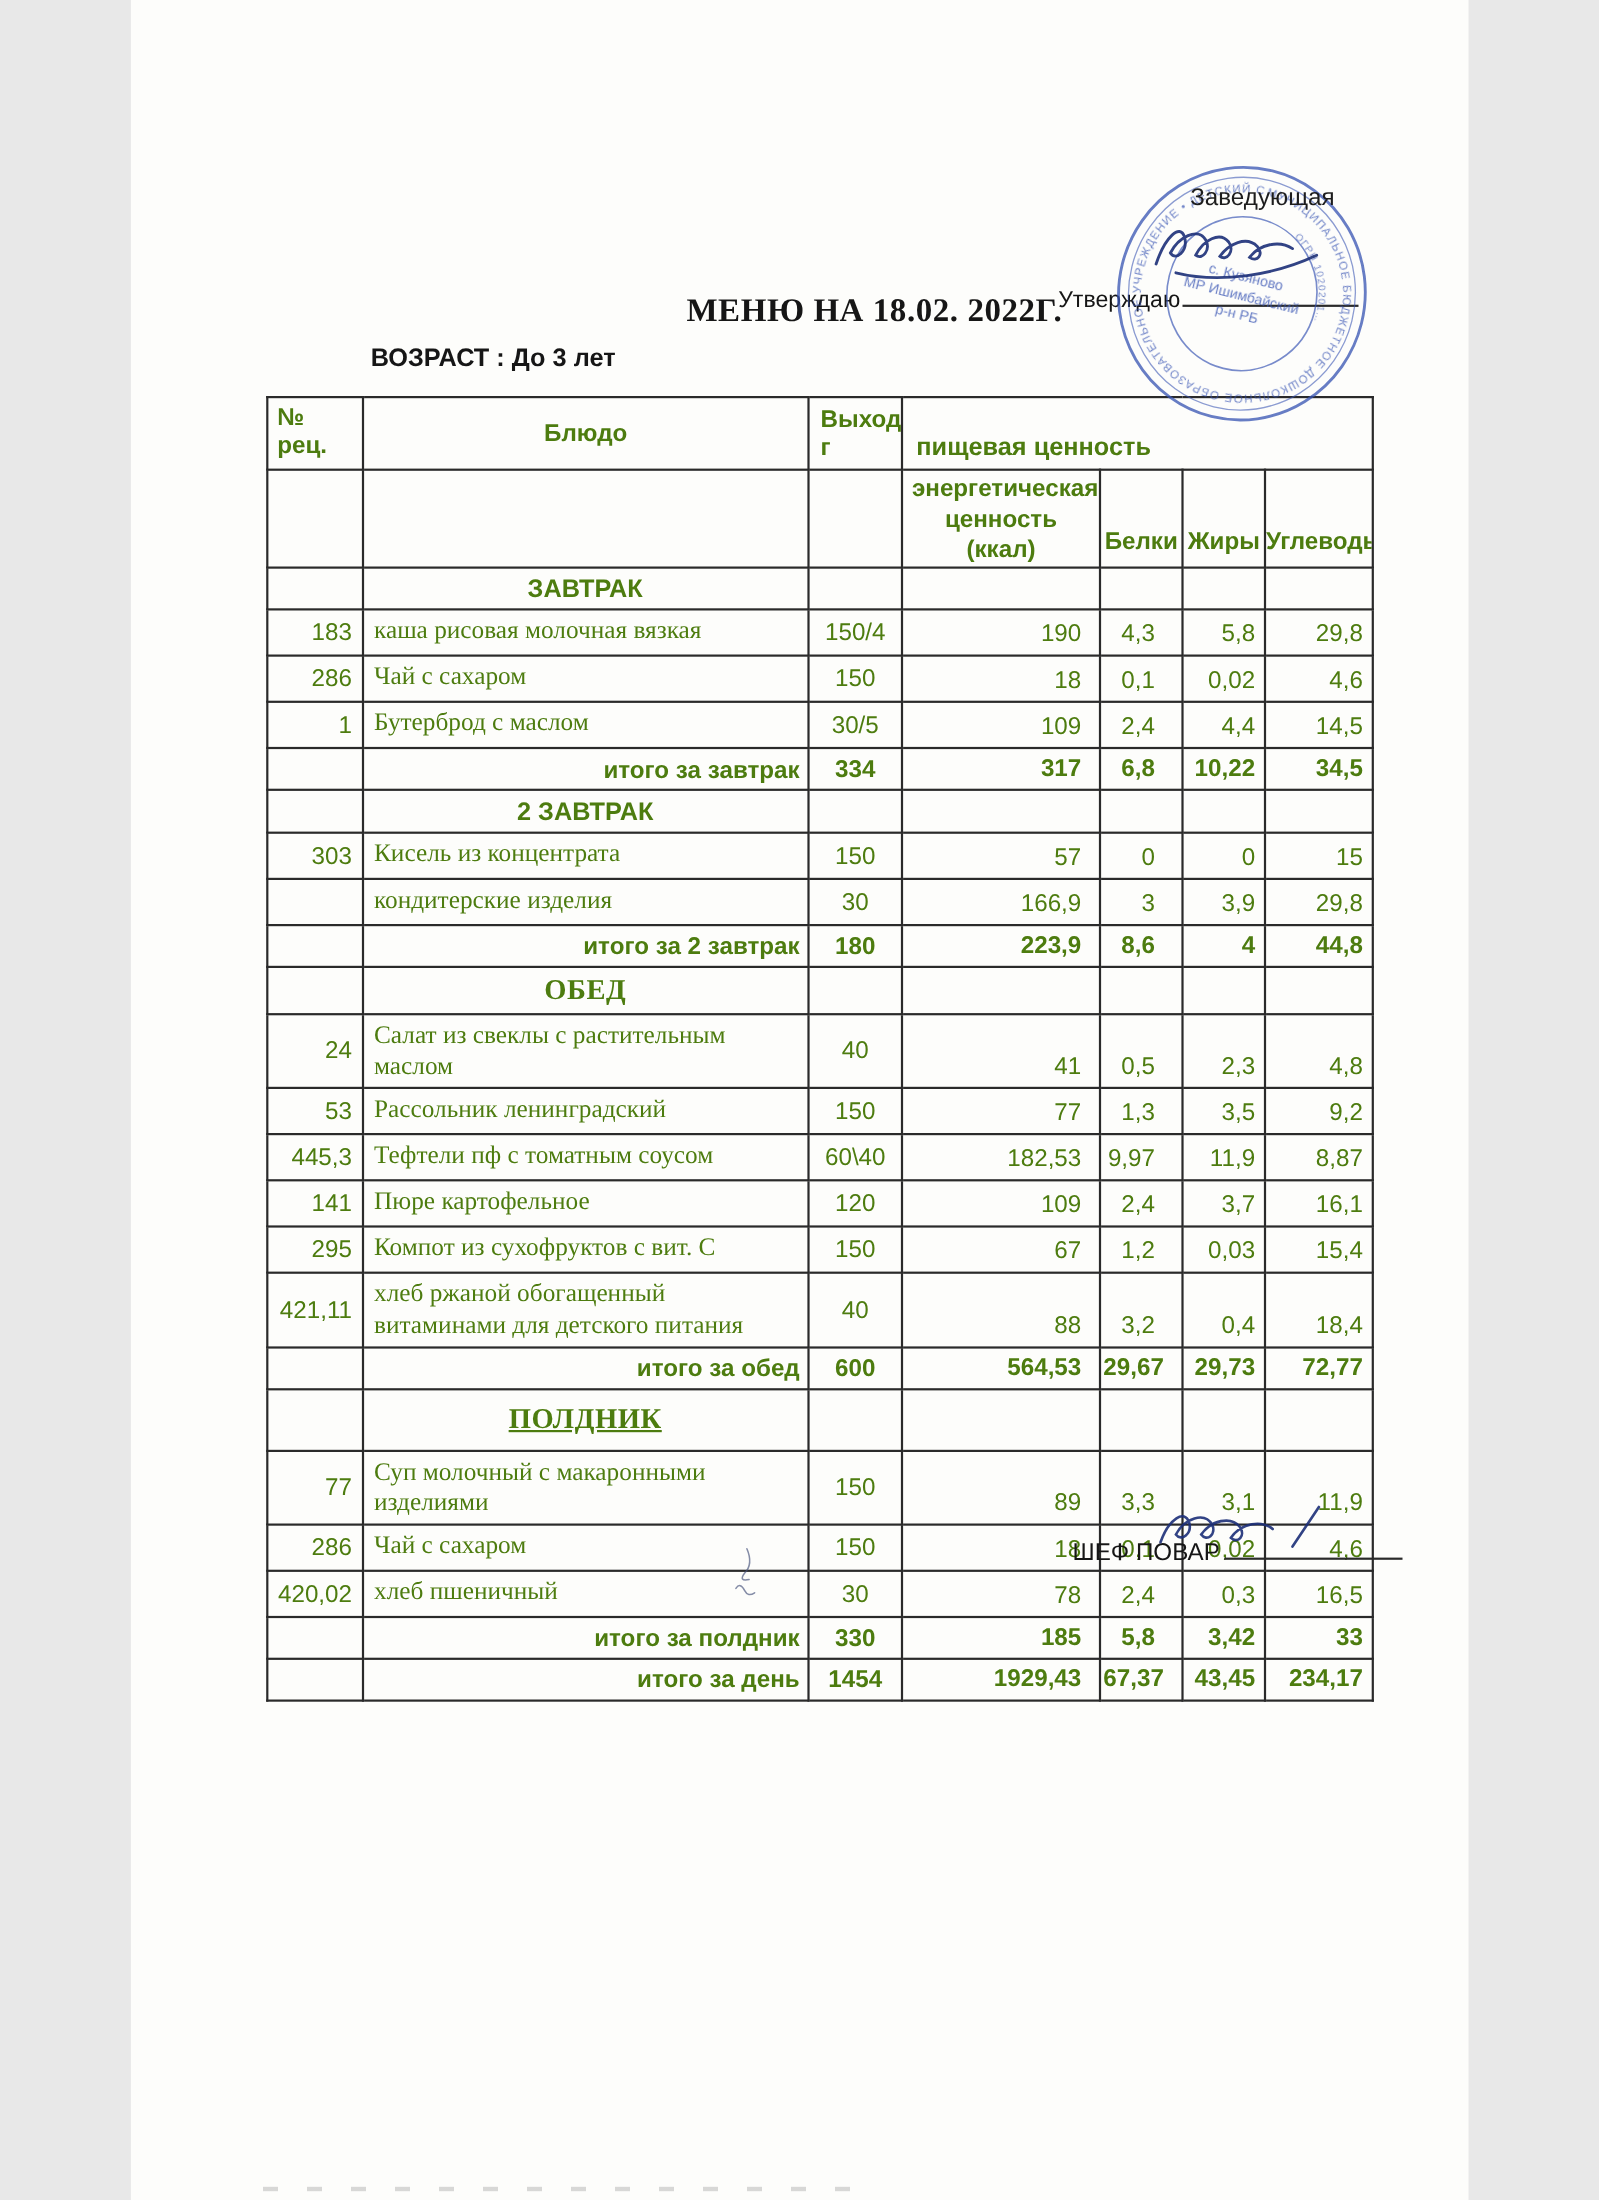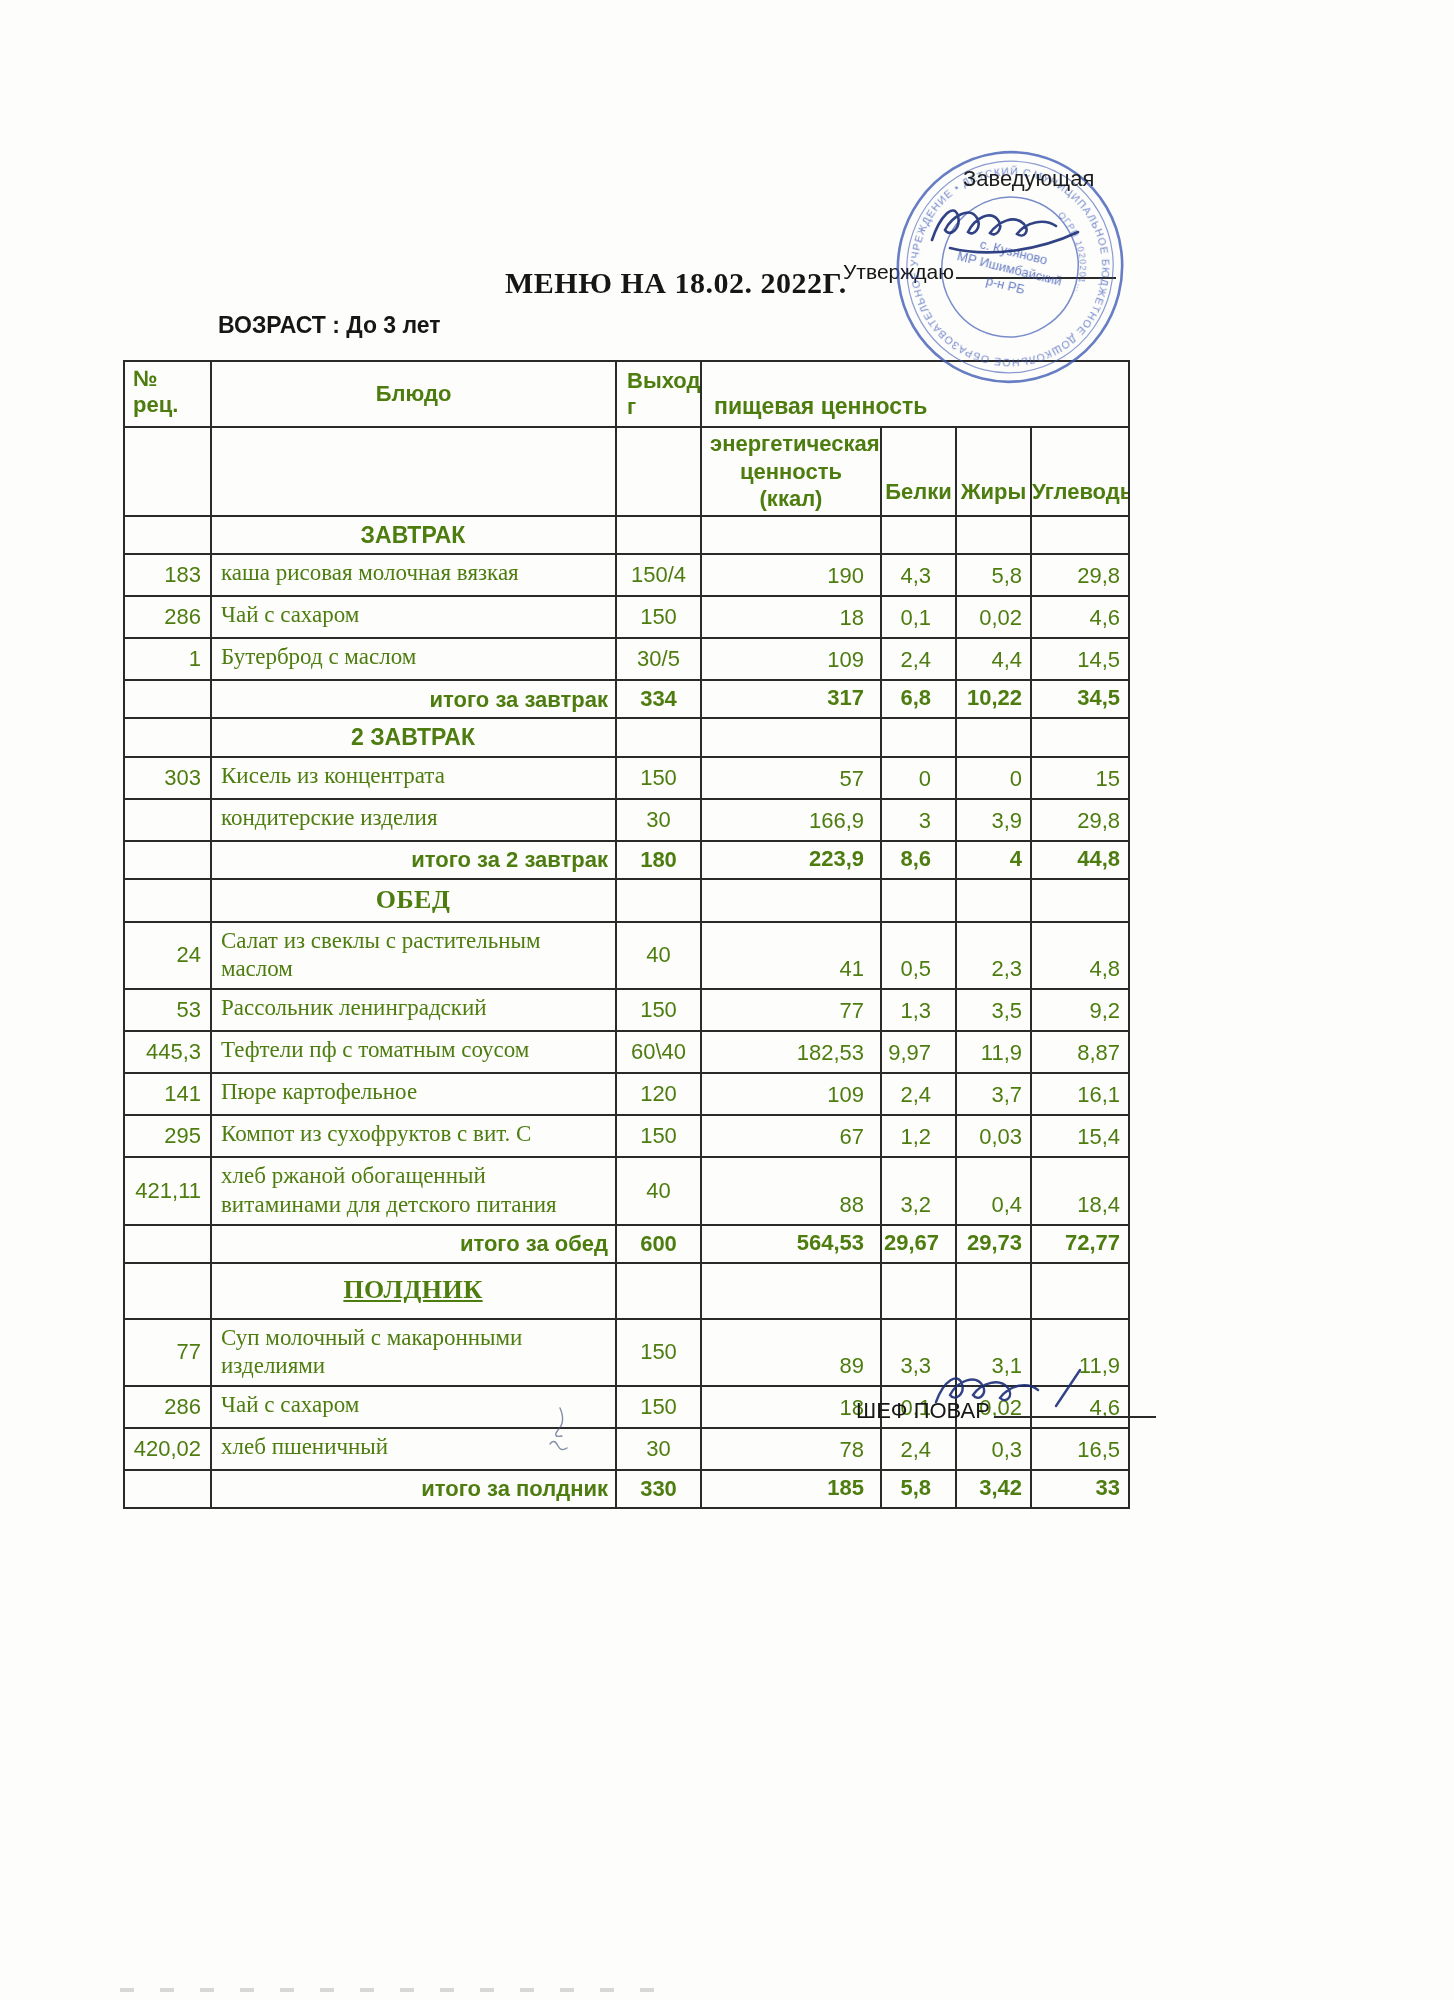--- a/index.html
+++ b/index.html
@@ -1,18 +1,18 @@
 <!DOCTYPE html>
 <html><head>
 <meta charset="utf-8">
 <style>
   * { margin:0; padding:0; box-sizing:border-box; }
   body { background:#e8e8e8; font-family:"Liberation Sans", sans-serif; }
   .page {
-    position:relative; width:1454px; height:2000px; margin:0 auto;
+    position:relative; width:1216px; height:2000px; margin:0 auto;
     background:#fdfdfb; color:#161616; overflow:hidden;
   }
   
   .zaved-label { position:absolute; left:963px; top:166px; font-size:22px; color:#1d1d1d; z-index:3; }
   .approve-row { position:absolute; left:843px; top:222px; font-size:21px; z-index:1; white-space:nowrap;margin-top:37px; }
   .approve-row .sig-line { display:inline-block; width:160px; border-bottom:2px solid #2a2a2a; height:20px; margin-left:2px; }
   .stamp-svg { position:absolute; left:885px; top:142px; z-index:2; opacity:0.9; }
   .approve-sig { position:absolute; left:920px; top:182px; z-index:4; }
   
   .doc-title { position:absolute; left:505px; top:266px; font-family:"Liberation Serif", serif;
@@ -328,20 +328,29 @@
         </tr>
         <tr class="row-total">
           <td class="c-rec"></td>
           <td class="c-dish">итого за полдник</td>
           <td class="c-out">330</td>
           <td class="c-en">185</td>
           <td class="c-p">5,8</td>
           <td class="c-f">3,42</td>
           <td class="c-c">33</td>
         </tr>
+        <tr class="row-total">
+          <td class="c-rec"></td>
+          <td class="c-dish">итого за день</td>
+          <td class="c-out">1454</td>
+          <td class="c-en">1929,43</td>
+          <td class="c-p">67,37</td>
+          <td class="c-f">43,45</td>
+          <td class="c-c">234,17</td>
+        </tr>
       </tbody>
   </table>
 
   <div class="chef-row">
     <span>ШЕФ ПОВАР</span><span class="sig-line"></span>
   </div>
 
   <svg class="chef-sig" width="170" height="60" viewBox="0 0 170 60">
     <g fill="none" stroke="#1c2f78" stroke-width="2.4" stroke-linecap="round" opacity="0.9">
       <path d="M8,42 C16,20 30,12 34,24 C37,34 27,42 22,35 C30,20 48,14 55,26 C59,35 50,42 45,35 C54,22 72,18 80,28 C86,36 78,44 72,38 C82,24 100,22 110,30"></path>

